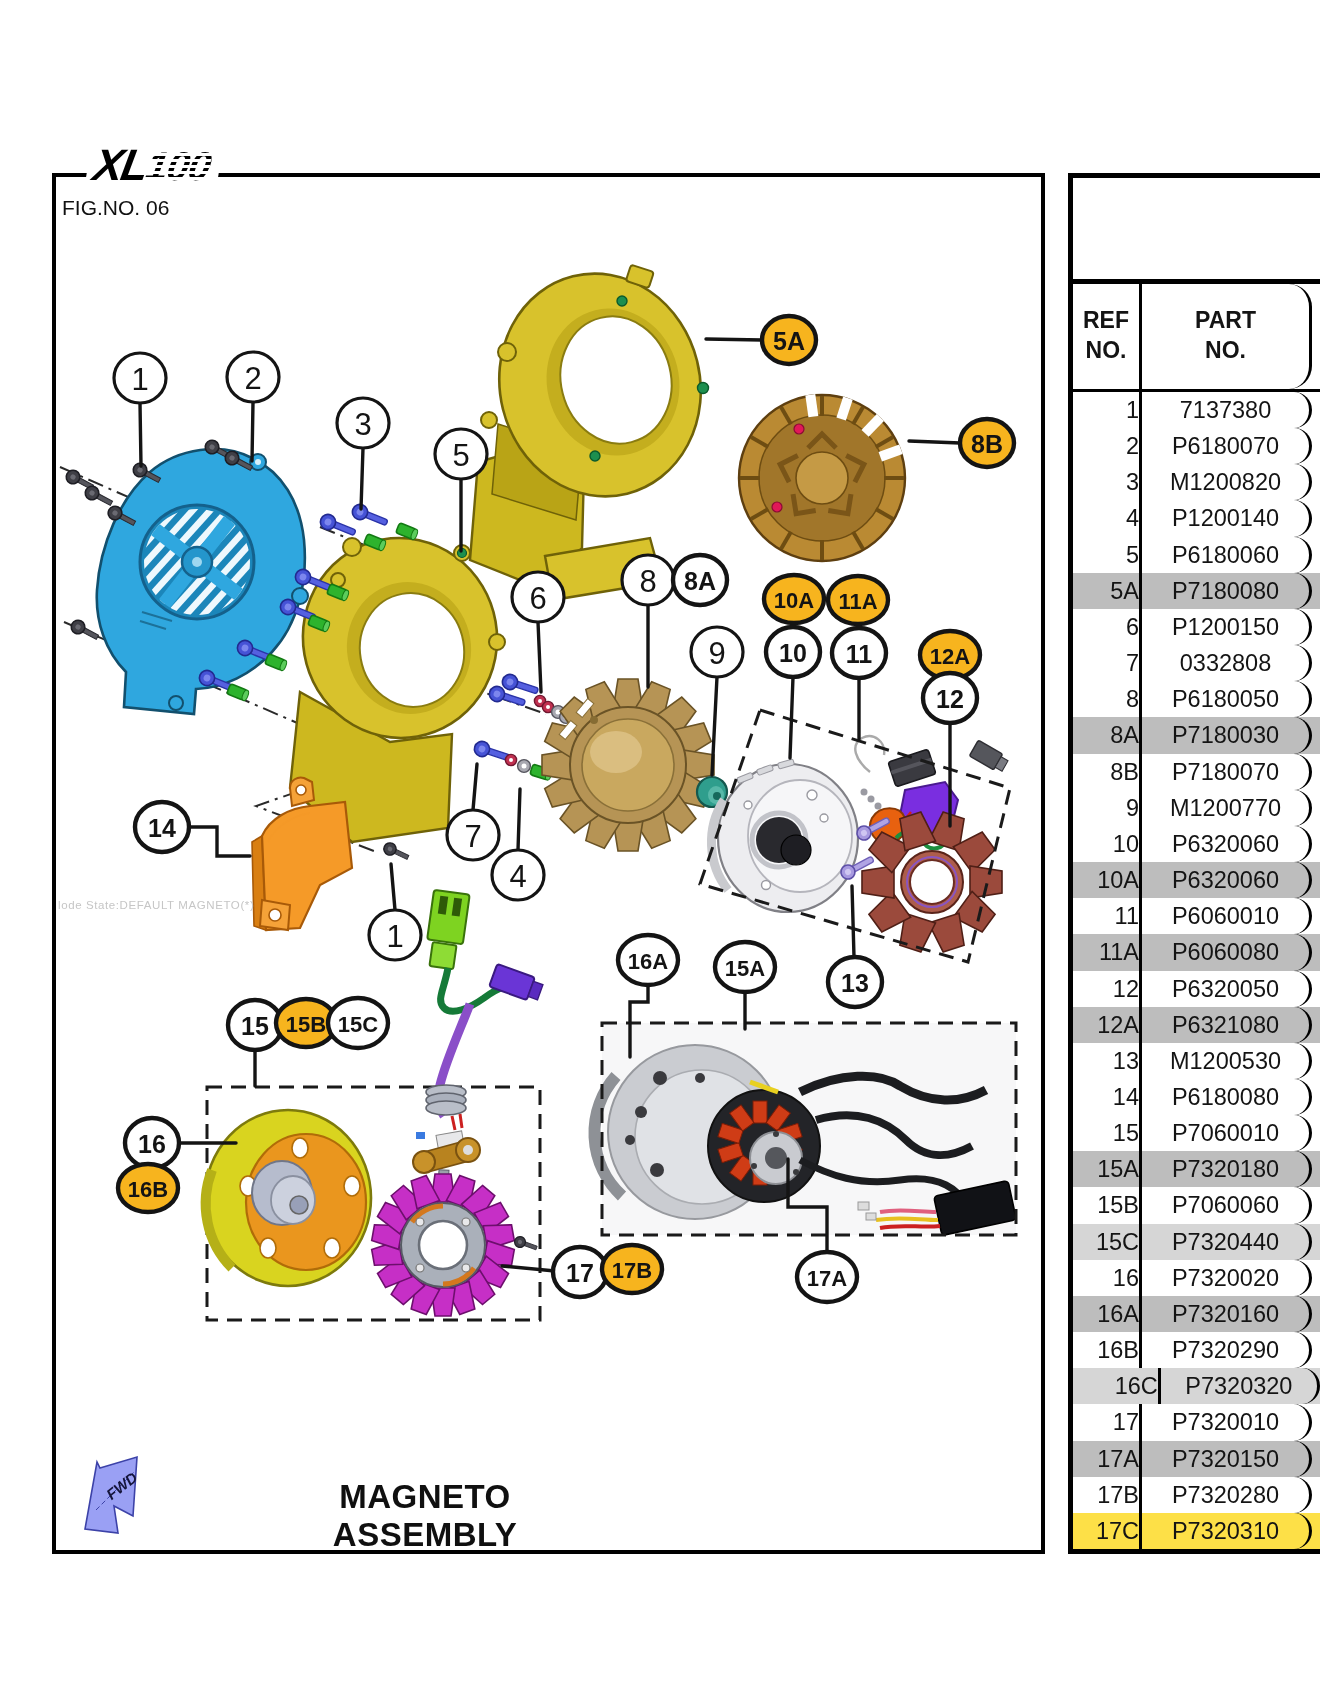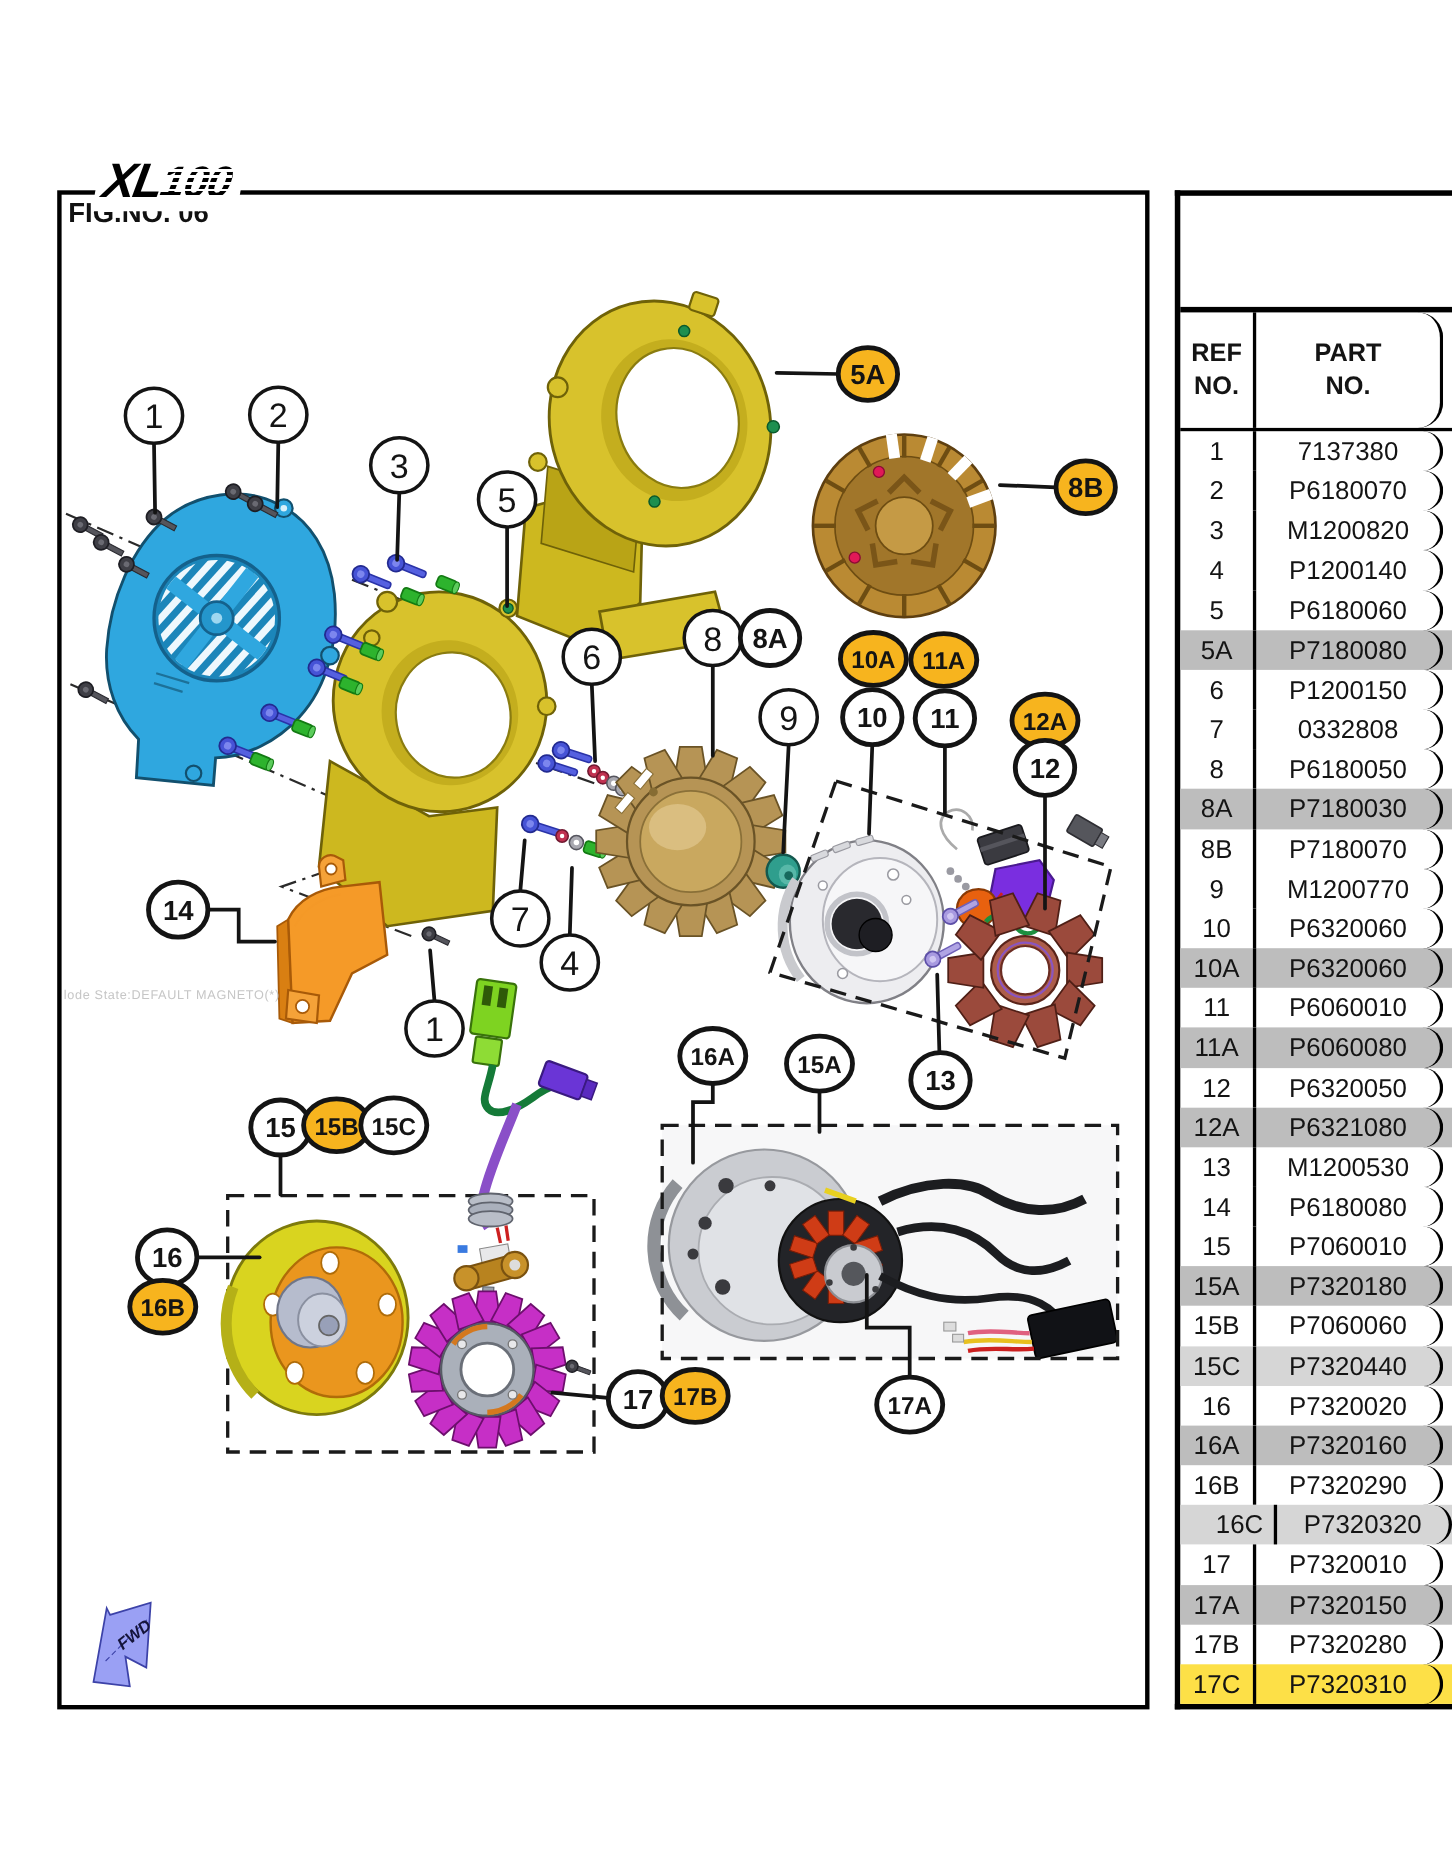--- a/index.html
+++ b/index.html
@@ -11,54 +11,55 @@
 
   .diagram-svg { position:absolute; left:0; top:0; width:1320px; height:1700px; z-index:3; }
 
   .logo { position:absolute; left:88px; top:140px; z-index:6; background:#fff; padding:0 10px 2px 6px;
           font-style:italic; font-weight:bold; white-space:nowrap; transform:skewX(-10deg); }
   .logo .lg1 { font-size:44px; letter-spacing:-2px; }
   .logo .lg2 { font-size:40px; letter-spacing:-1px; position:relative; display:inline-block; }
   .logo .lg2 .stripes { content:""; position:absolute; inset:0;
           background:repeating-linear-gradient(180deg, rgba(255,255,255,0) 0 3.5px, #fff 3.5px 6px); }
 
-  .fig-label { position:absolute; left:62px; top:180px; font-size:25px; font-weight:bold; color:#111; z-index:5; }
+  .fig-label { position:absolute; left:62px; top:196px; font-size:21px; font-weight:normal; color:#111; z-index:5; }
   .assembly-title { position:absolute; left:250px; top:1478px; width:350px; text-align:center;
                     font-size:33px; font-weight:bold; color:#101010; z-index:5; letter-spacing:.5px; }
   .watermark { position:absolute; left:58px; top:899px; font-size:11.5px; color:#c6c6c6;
                z-index:5; letter-spacing:.6px; }
 
   
   .table-wrap { position:absolute; left:1068px; top:173px; width:252px; height:1381px; z-index:5;
                 box-sizing:border-box; border:5px solid #000; border-right:none; background:#fff;
                 display:flex; flex-direction:column; color:#141414; }
   .t-top  { height:101px; border-bottom:5px solid #000; }
   .t-head { height:106px; border-bottom:3px solid #000; display:flex; font-weight:bold; font-size:23px; }
   .hc { display:flex; flex-direction:column; align-items:center; justify-content:center; line-height:1.3; }
-  .col-ref  { width:69px;  border-right:3px solid #000; box-sizing:border-box; text-align:center; }
+  .col-ref  { width:69px;  border-right:3px solid #000; box-sizing:border-box; text-align:right; }
   .col-part { width:170px; border-right:3px solid #000; box-sizing:border-box; text-align:center;border-radius:23px; }
   .col-stub { flex:1; }
   .t-body { flex:1; display:flex; flex-direction:column; font-size:23.5px; }
   .t-row { display:flex; height:36.16px; line-height:36.16px; }
 </style>
 </head>
 <body>
 
 <div class="page">
 
   <div class="logo">
     <span class="lg1">XL</span><span class="lg2"><span>100</span><span class="stripes"></span></span>
   </div>
 
   <div class="fig-label">FIG.NO. 06</div>
 
   <div class="main-box"></div>
 
   <div class="watermark">lode State:DEFAULT MAGNETO(*)</div>
 
+  <div class="assembly-title">MAGNETO ASSEMBLY</div>
 
   <svg class="diagram-svg" viewBox="0 0 1320 1700" xmlns="http://www.w3.org/2000/svg">
     <defs>
       <g id="screwD">
         <rect x="3" y="-2.4" width="19" height="4.8" fill="#55555c" stroke="#2a2a30" stroke-width="1"></rect>
         <circle r="6.8" fill="#3f3f46" stroke="#1e1e24" stroke-width="1.6"></circle>
         <circle r="2.6" fill="#6a6a72"></circle>
       </g>
       <g id="boltB">
         <rect x="4" y="-3" width="25" height="6" rx="2.5" fill="#5560e0" stroke="#2a33a8" stroke-width="1.4"></rect>

